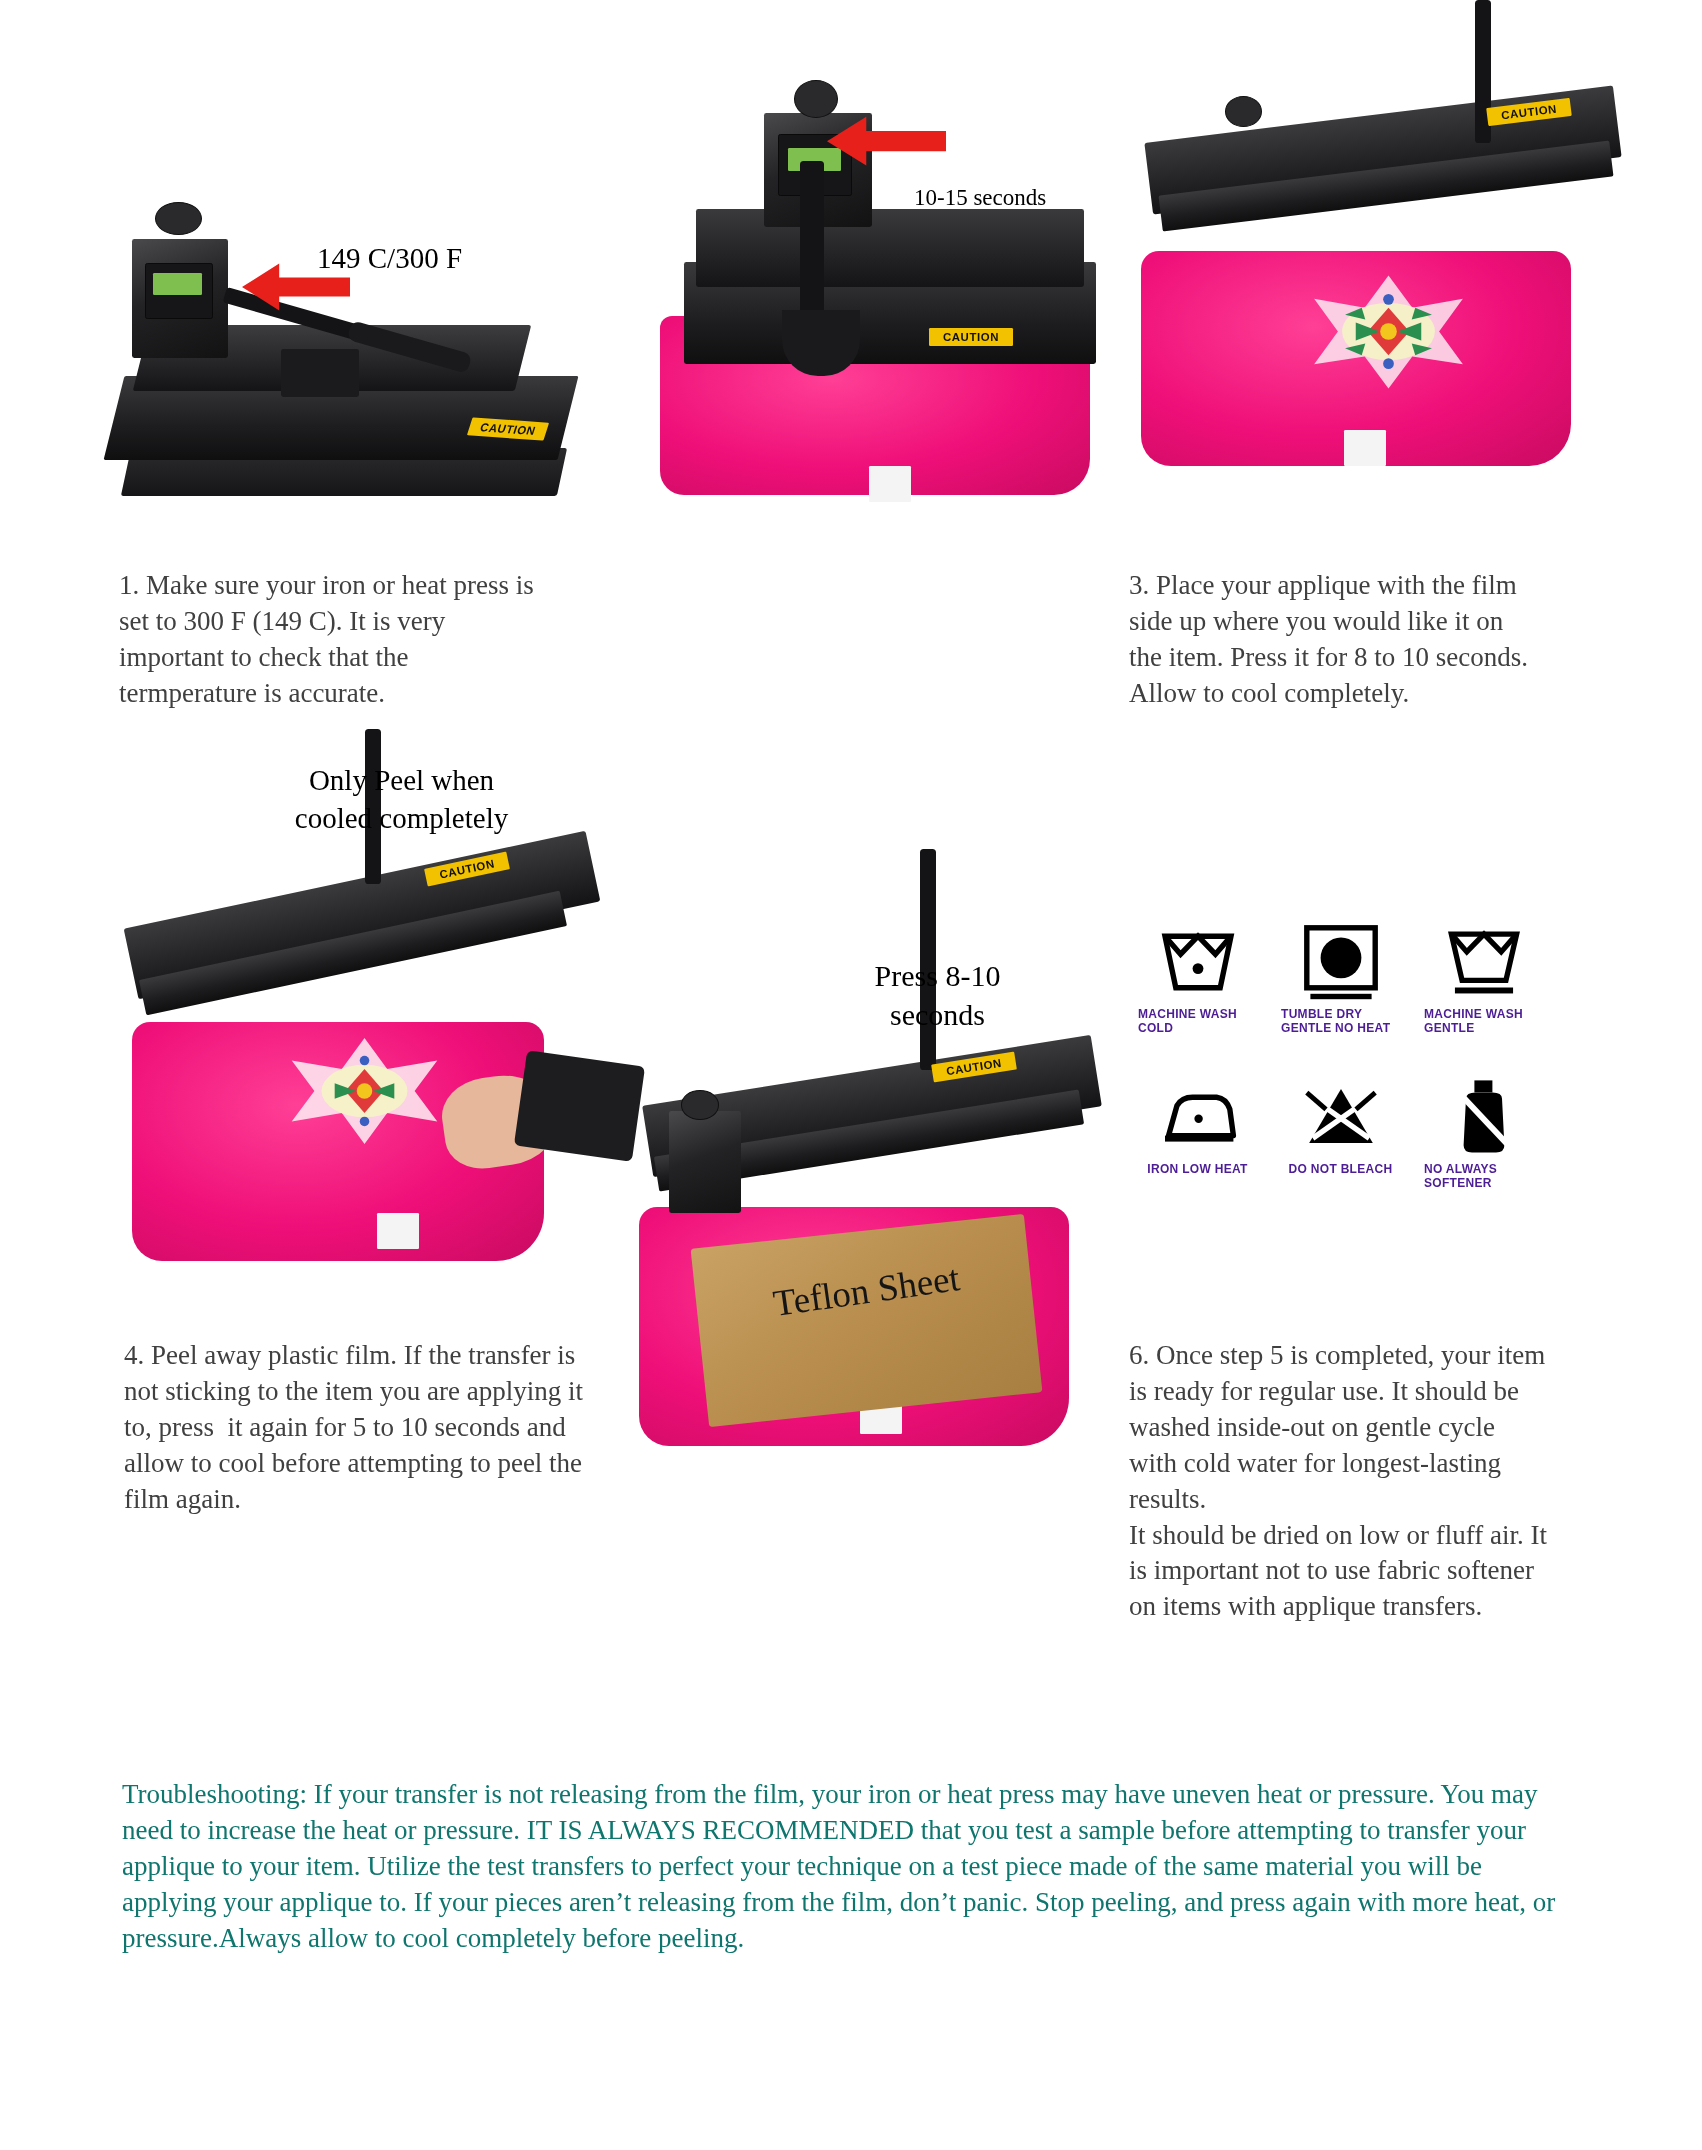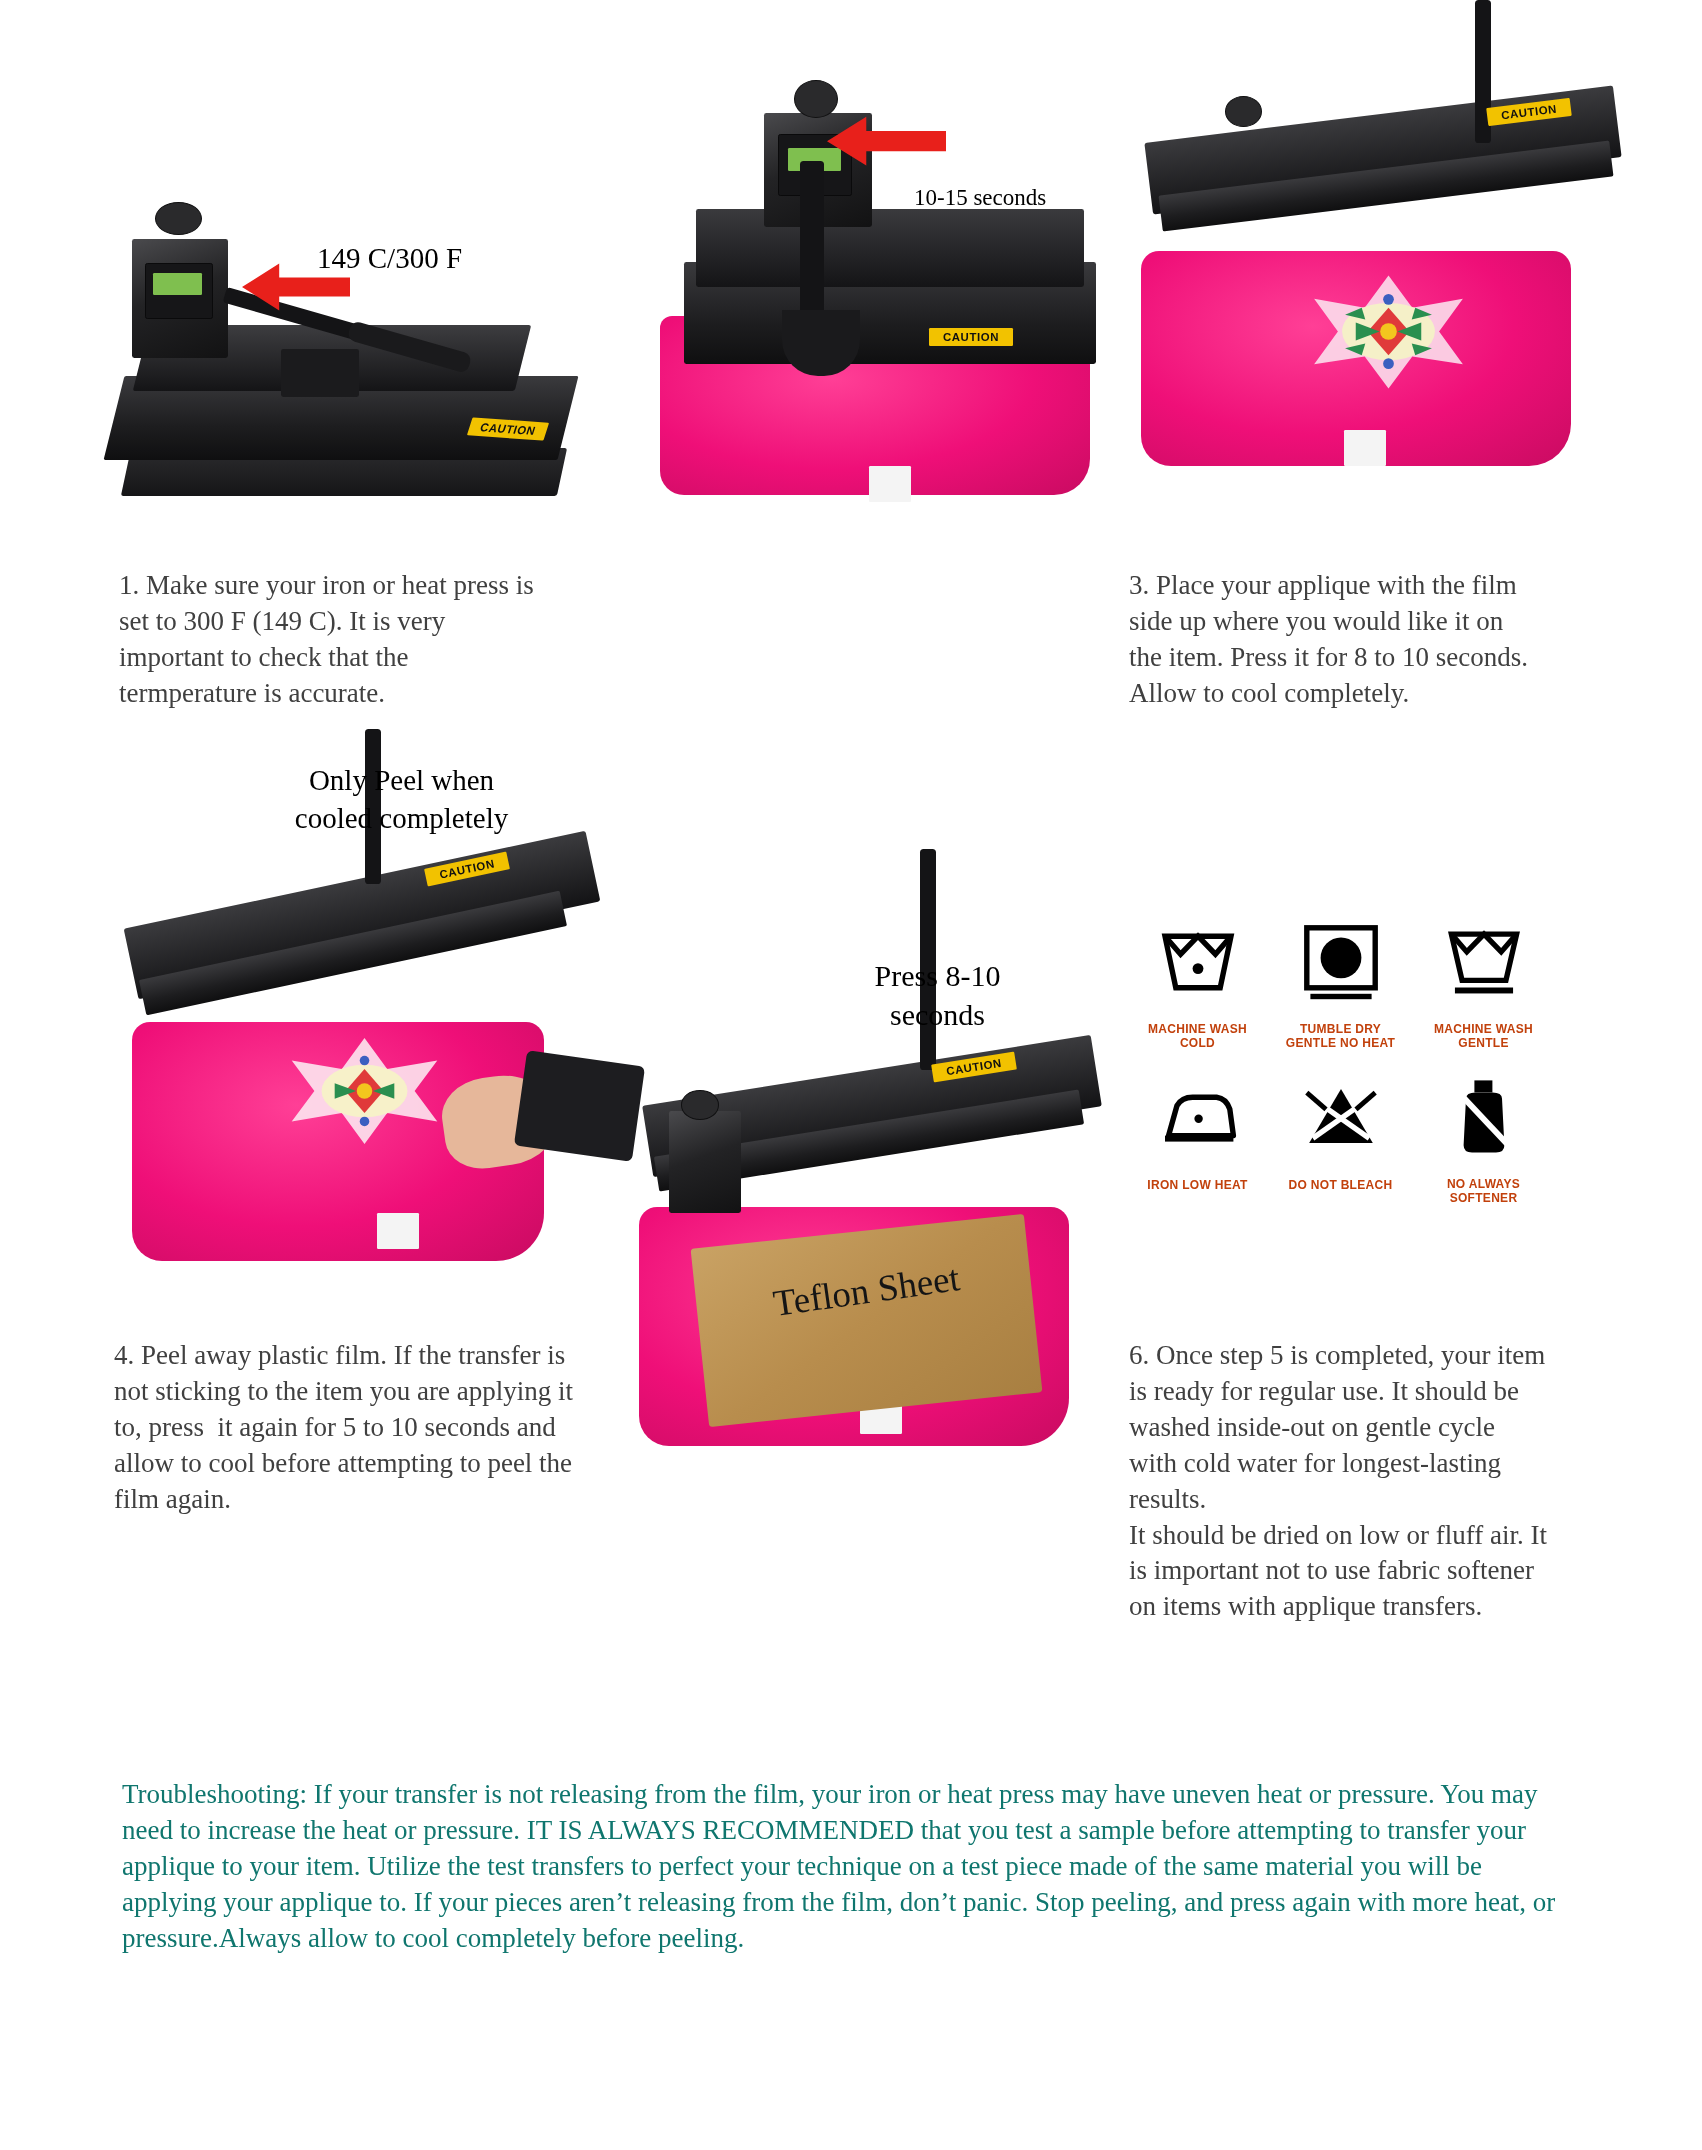--- a/index.html
+++ b/index.html
@@ -157,28 +157,27 @@
     align-items: center;
     justify-content: flex-start;
   }
   .care-glyph {
     height: 84px;
     display: flex;
     align-items: center;
     justify-content: center;
   }
   .care-label {
-    margin-top: 20px;
+    margin-top: 4px;
     font-family: "Liberation Sans", sans-serif;
     font-size: 12px;
     font-weight: bold;
     line-height: 1.15;
-    text-align: center;
     letter-spacing: 0.3px;
-    color: #c2410c;
+    color: #4c1d95;
   }
 
   .footer-text {
     position: absolute;
     left: 122px;
     top: 1777px;
     width: 1458px;
     font-family: "Liberation Serif", serif;
     font-size: 27px;
     line-height: 1.33;
@@ -373,21 +372,21 @@
       <div class="care-label">NO ALWAYS
 SOFTENER</div>
     </div>
   </div>
 
   <div class="step-text" style="left:119px; top:568px; width:430px;">1. Make sure your iron or heat press is set to 300 F (149 C). It is very important to check that the termperature is accurate.</div>
 
 
   <div class="step-text" style="left:1129px; top:568px; width:406px;">3. Place your applique with the film side up where you would like it on the item. Press it for 8 to 10 seconds. Allow to cool completely.</div>
 
-  <div class="step-text" style="left:114px; top:1338px; width:460px;">4. Peel away plastic film. If the transfer is not sticking to the item you are applying it to, press  it again for 5 to 10 seconds and allow to cool before attempting to peel the film again.</div>
+  <div class="step-text" style="left:124px; top:1338px; width:460px;">4. Peel away plastic film. If the transfer is not sticking to the item you are applying it to, press  it again for 5 to 10 seconds and allow to cool before attempting to peel the film again.</div>
 
 
   <div class="step-text" style="left:1129px; top:1338px; width:418px;">6. Once step 5 is completed, your item is ready for regular use. It should be washed inside-out on gentle cycle with cold water for longest-lasting results.
 It should be dried on low or fluff air. It is important not to use fabric softener on items with applique transfers.</div>
 
   <div class="footer-text">Troubleshooting: If your transfer is not releasing from the film, your iron or heat press may have uneven heat or pressure. You may need to increase the heat or pressure. IT IS ALWAYS RECOMMENDED that you test a sample before attempting to transfer your applique to your item. Utilize the test transfers to perfect your technique on a test piece made of the same material you will be applying your applique to. If your pieces aren’t releasing from the film, don’t panic. Stop peeling, and press again with more heat, or pressure.Always allow to cool completely before peeling.</div>
 
 </div>
 
 

